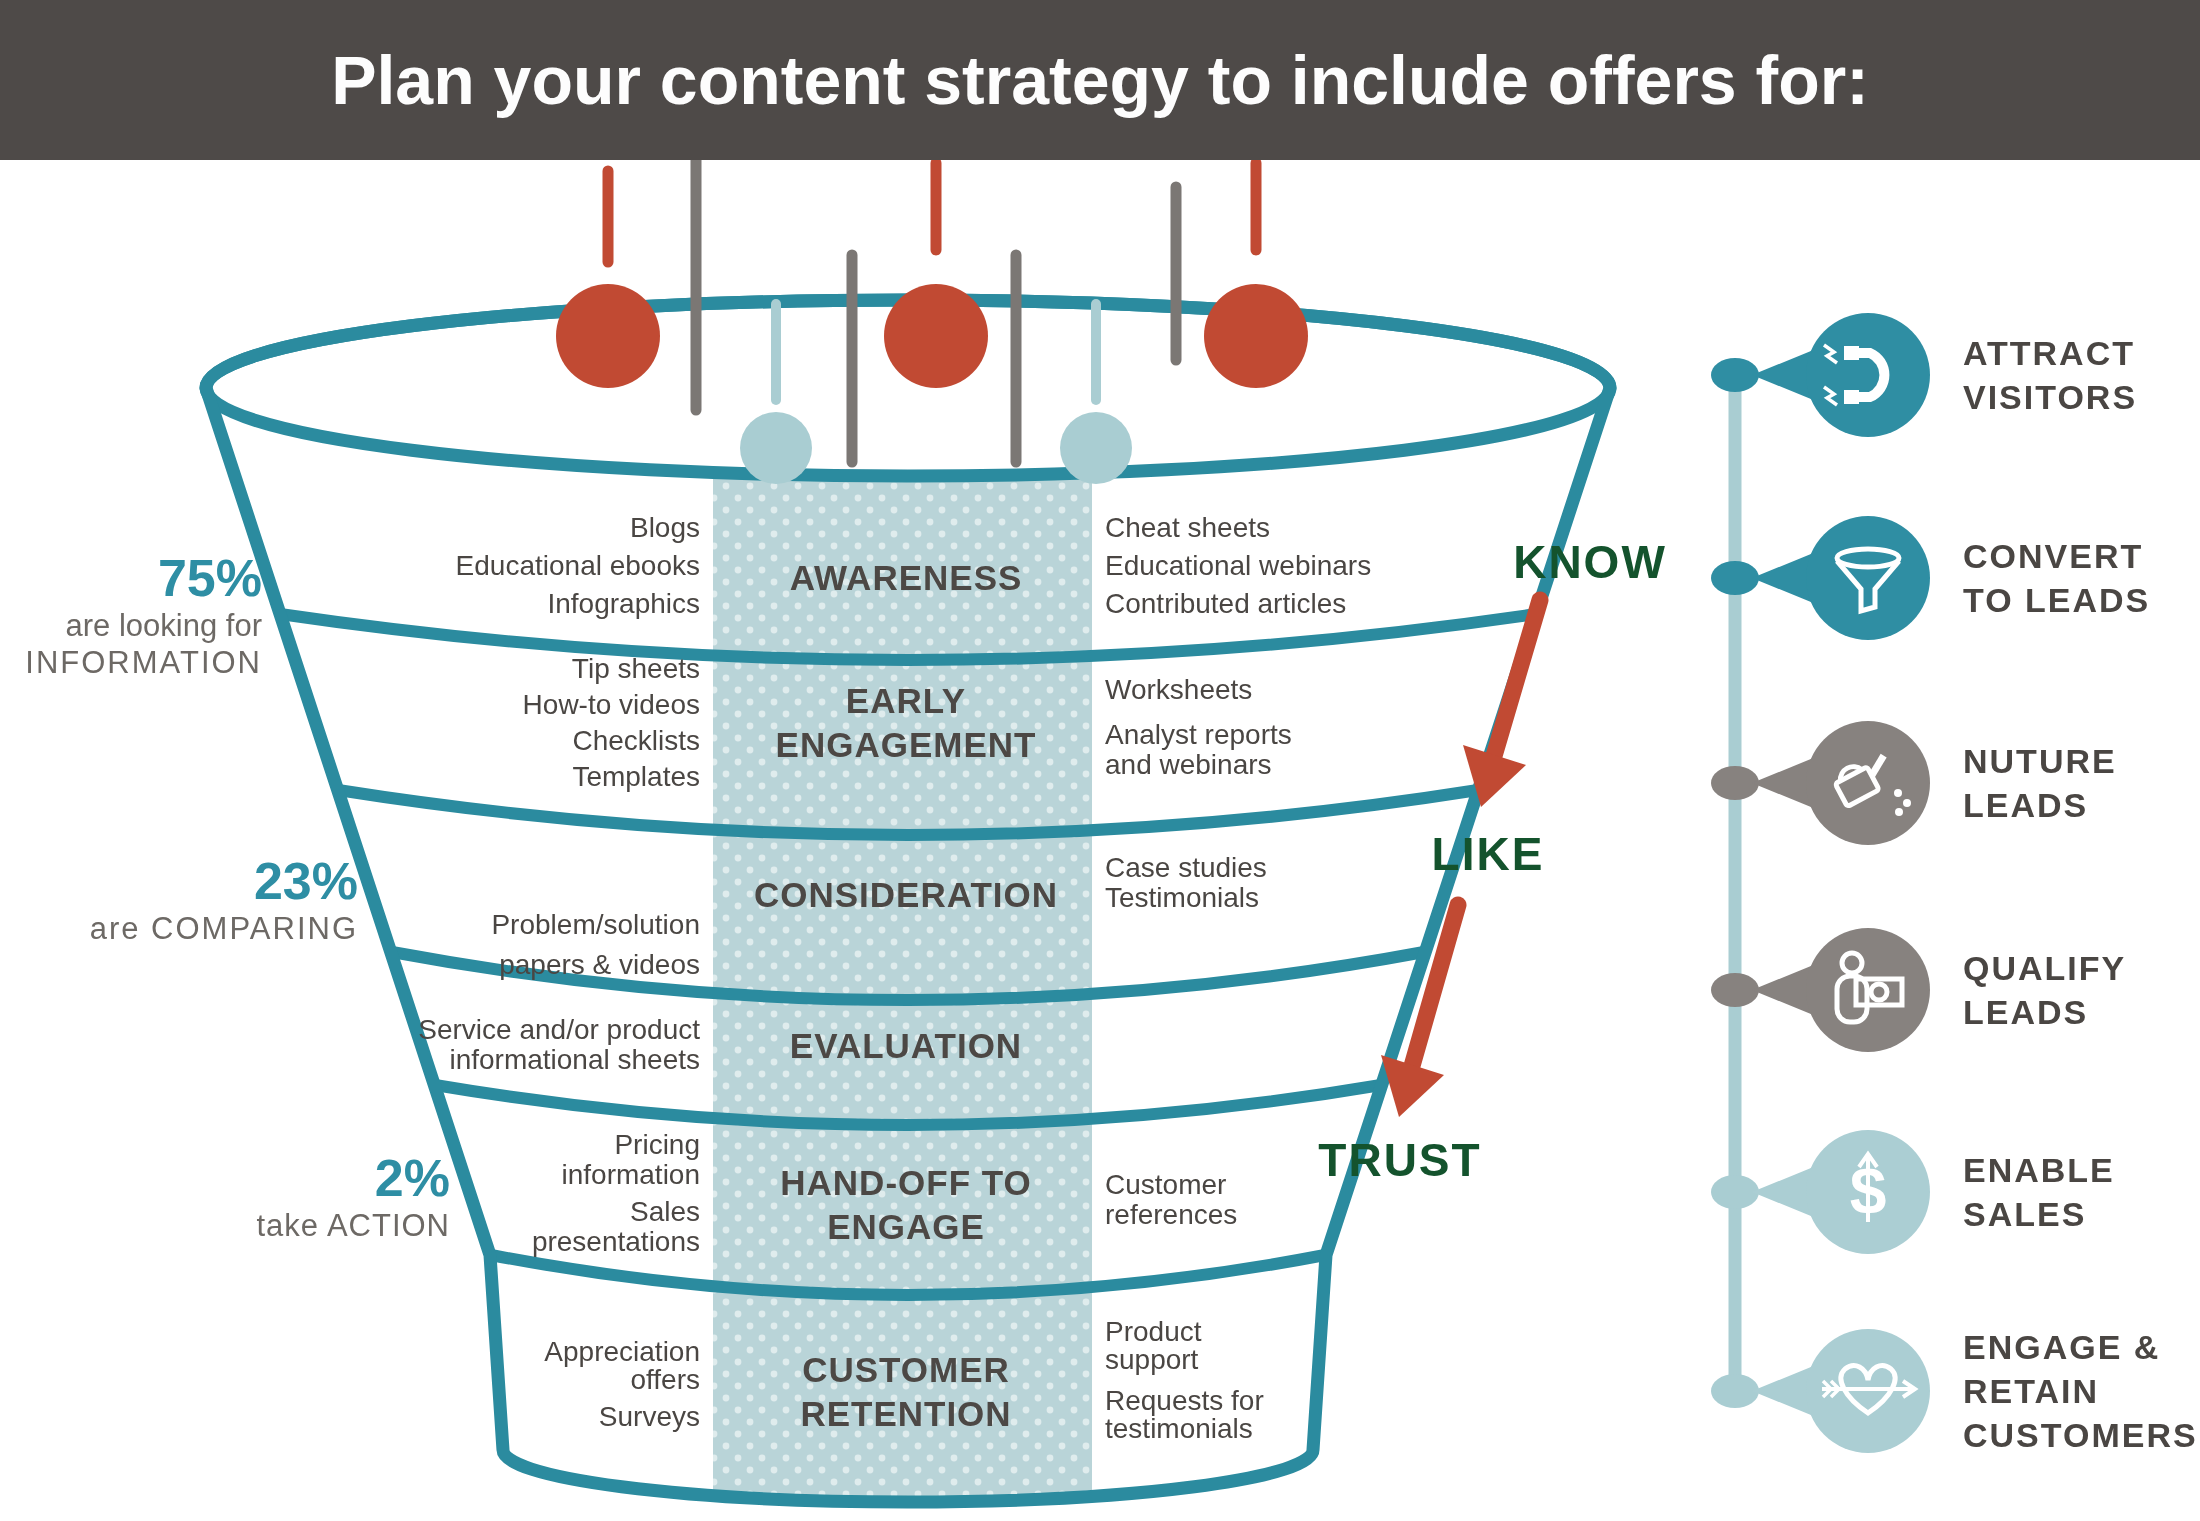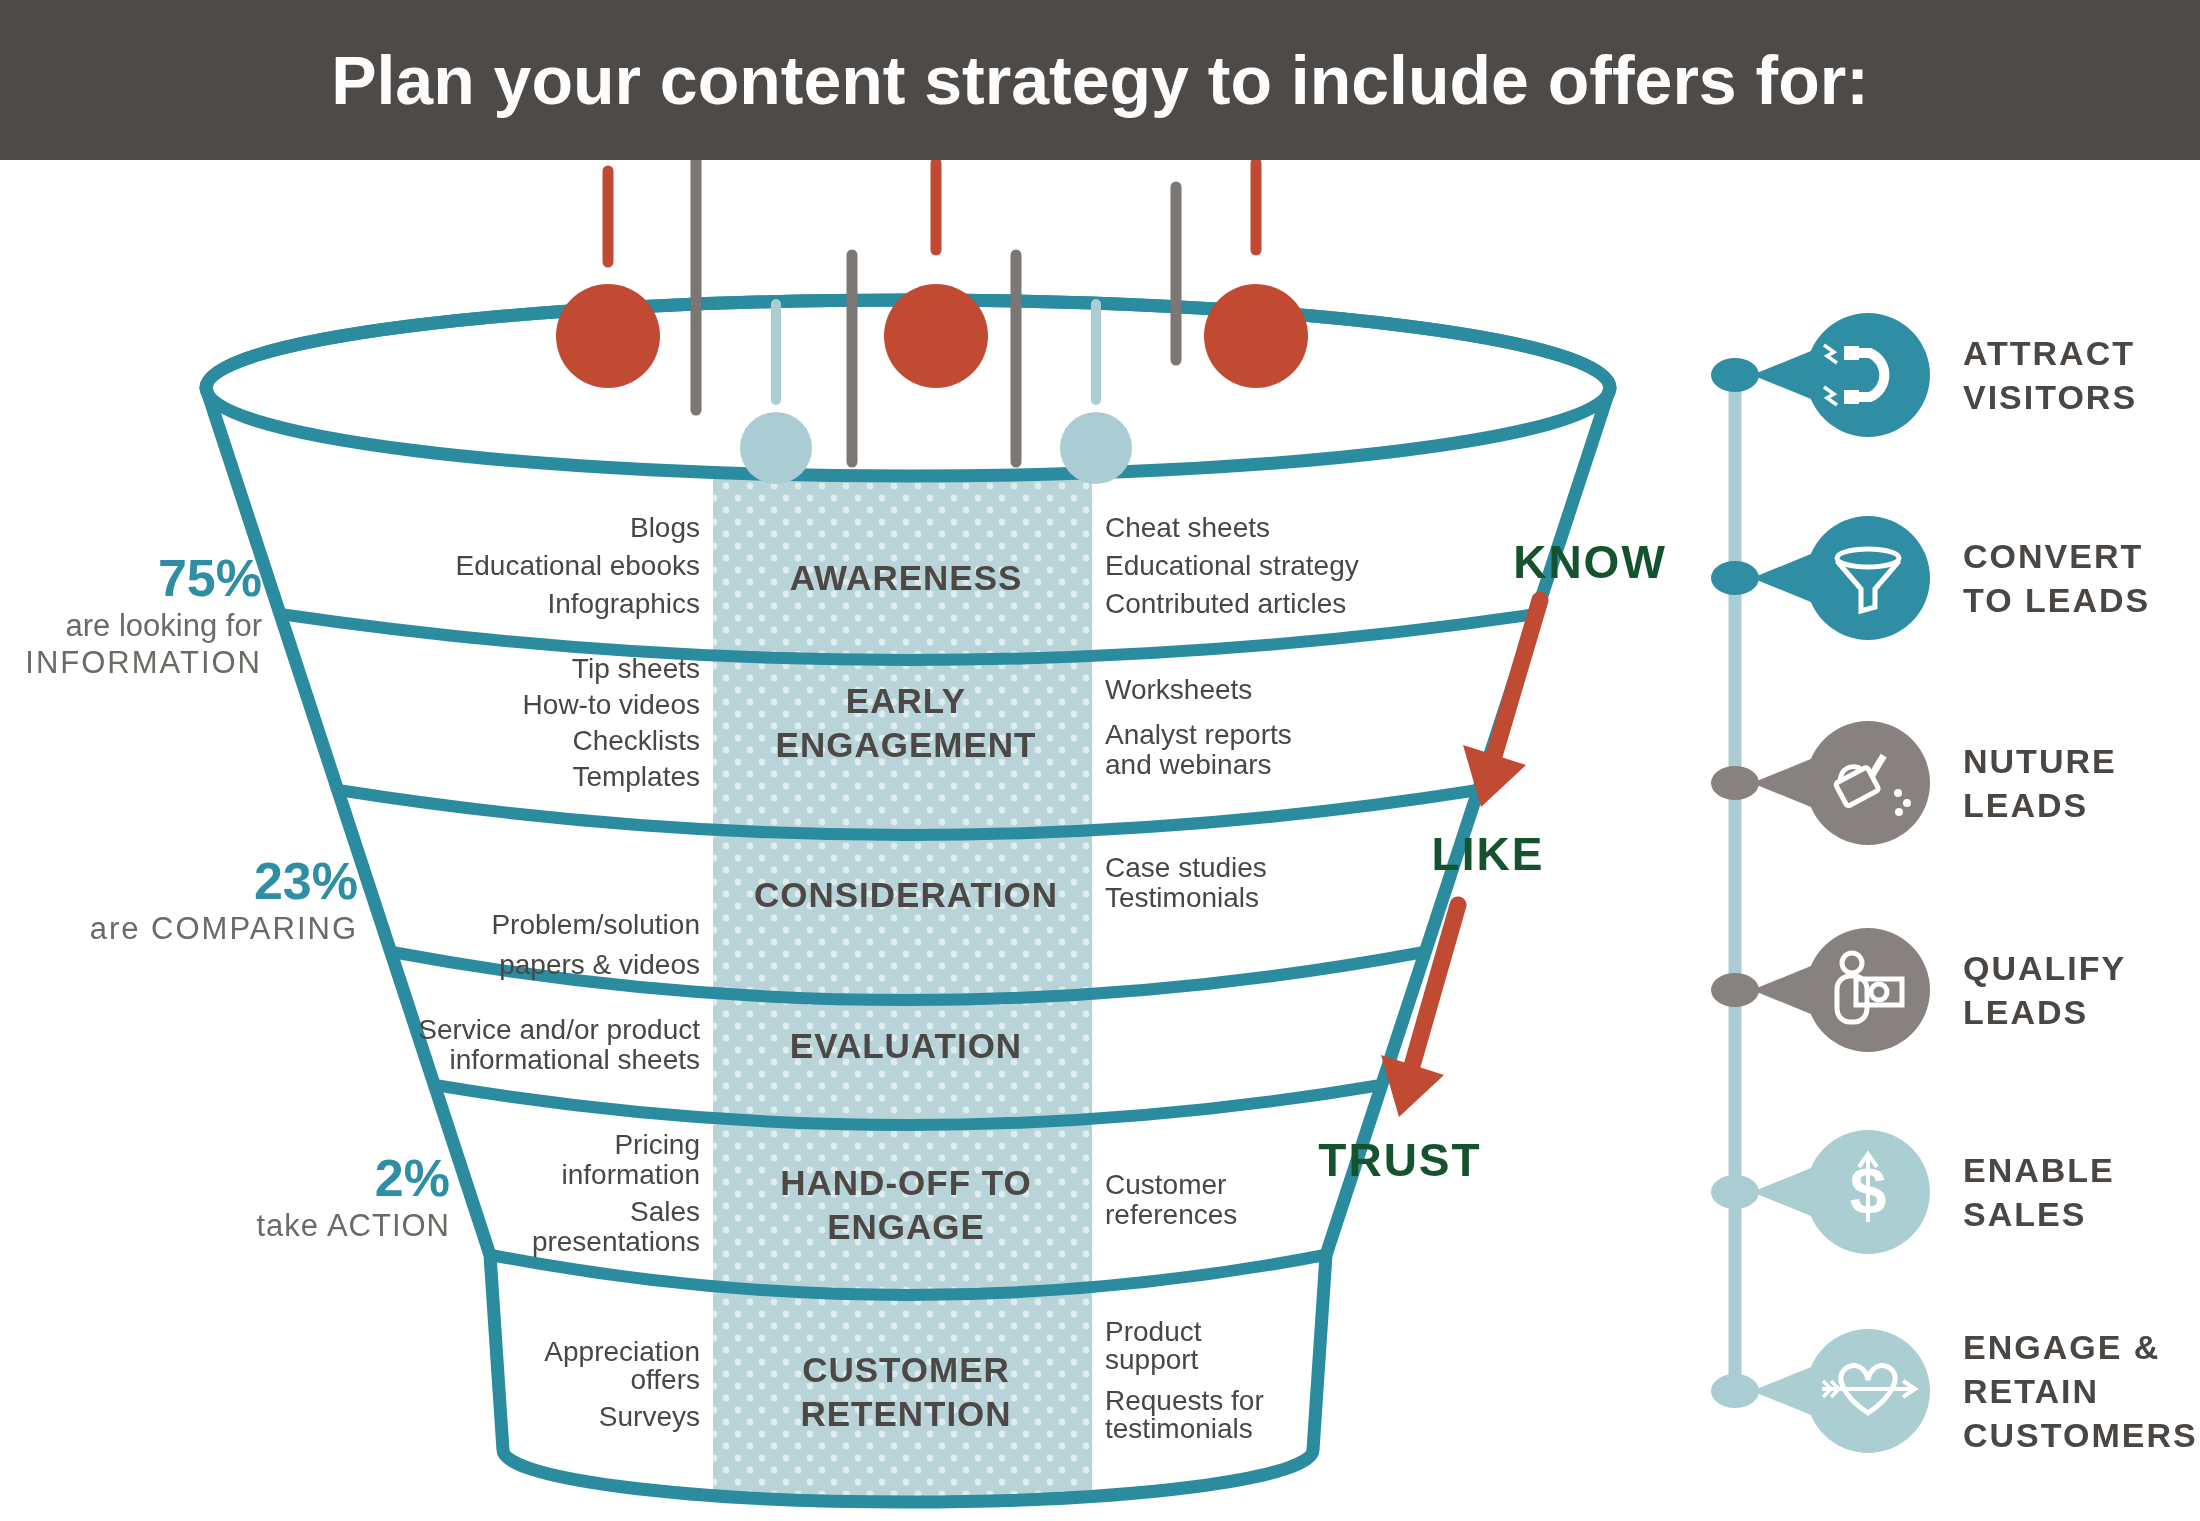--- a/index.html
+++ b/index.html
@@ -203,21 +203,21 @@
   <div class="abs stage two" style="top:1161px;left:776px;width:260px;">HAND-OFF TO ENGAGE</div>
   <div class="abs stage two" style="top:1348px;left:726px;width:360px;">CUSTOMER RETENTION</div>
 
   <div class="abs items ileft" style="top:509px;width:300px;line-height:38px;">
     <div>Blogs</div>
     <div>Educational ebooks</div>
     <div>Infographics</div>
   </div>
   <div class="abs items iright" style="top:509px;width:290px;line-height:38px;">
     <div>Cheat sheets</div>
-    <div>Educational strategy</div>
+    <div>Educational webinars</div>
     <div>Contributed articles</div>
   </div>
 
   <div class="abs items ileft" style="top:651px;width:220px;line-height:36px;">
     <div>Tip sheets</div>
     <div>How-to videos</div>
     <div>Checklists</div>
     <div>Templates</div>
   </div>
   <div class="abs items iright" style="top:675px;width:235px;line-height:30px;">

